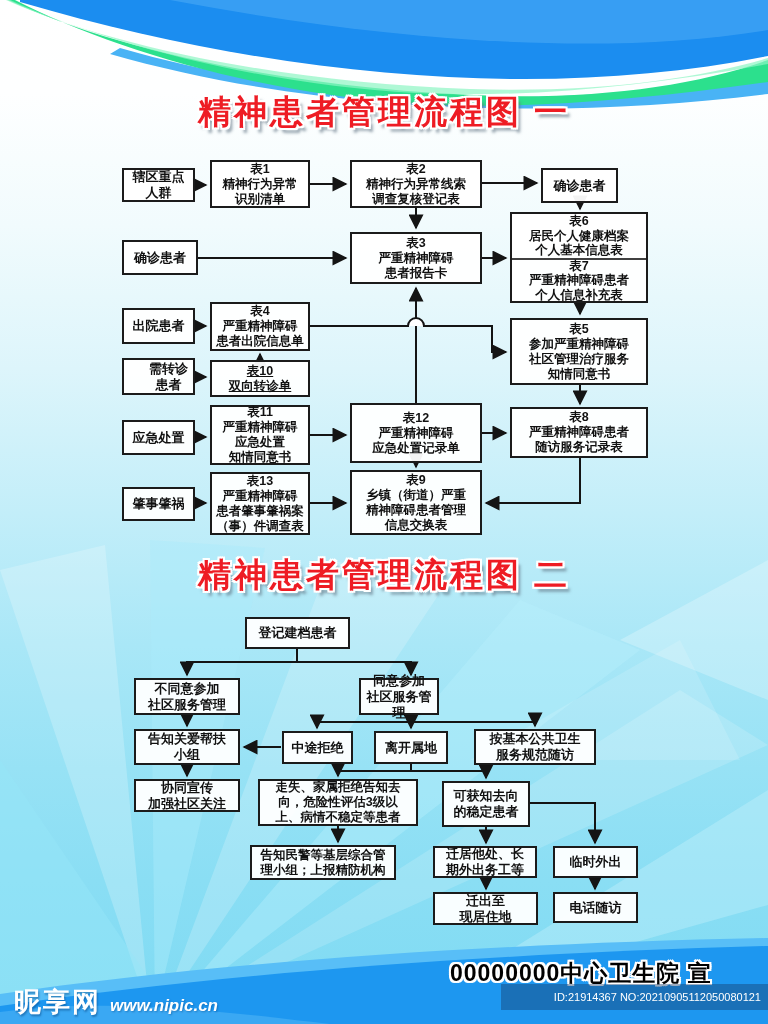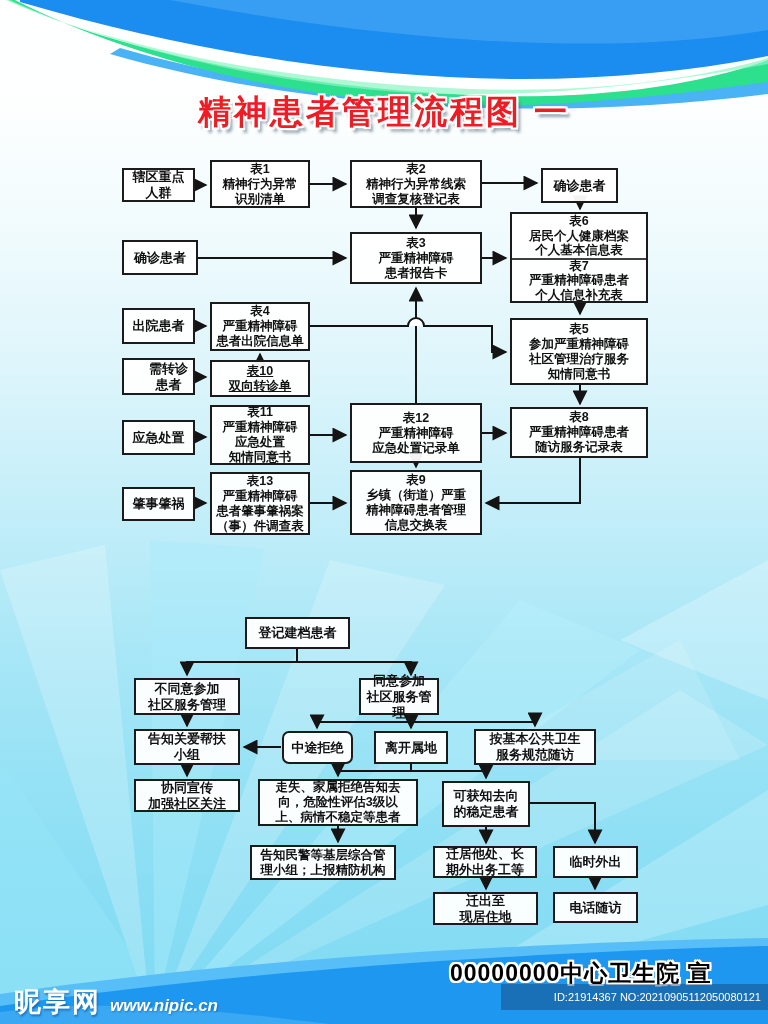--- a/index.html
+++ b/index.html
@@ -75,20 +75,21 @@
     <path d="M170,0 L768,0 L768,30 C600,58 380,40 170,0 Z" fill="#3fa2f4" opacity="0.8"></path>
   </svg>
 
   <svg class="layer" width="768" height="90" viewBox="0 0 768 90" style="z-index:6;top:934px;">
     <path d="M0,60 C220,28 480,10 768,4 L768,18 C480,22 220,44 0,78 Z" fill="#58bef7"></path>
     <path d="M0,72 C220,40 480,20 768,12 L768,90 L0,90 Z" fill="#1d97f0"></path>
     <path d="M0,90 L0,78 C120,62 240,80 330,90 Z" fill="#3aa8f3"></path>
   </svg>
 
   <div class="poster-title" style="top:92px;">精神患者管理流程图 一</div>
+  <div class="poster-title" style="top:555px;">精神患者管理流程图 二</div>
 
   <svg class="layer" width="768" height="1024" viewBox="0 0 768 1024" style="z-index:3;">
     <defs>
       <marker id="ar" viewBox="0 0 10 10" refX="9" refY="5" markerWidth="9" markerHeight="7.5" orient="auto-start-reverse">
         <path d="M0,0 L10,5 L0,10 Z" fill="#141414"></path>
       </marker>
     </defs>
 
     <line class="conn" x1="195" y1="185" x2="206" y2="185" marker-end="url(#ar)"></line>
     <line class="conn" x1="310" y1="184" x2="346" y2="184" marker-end="url(#ar)"></line>
@@ -190,21 +191,21 @@
 精神障碍患者管理
 信息交换表</div>
 
   <div class="node sm" style="left:245px;top:617px;width:105px;height:32px;">登记建档患者</div>
   <div class="node sm" style="left:134px;top:678px;width:106px;height:37px;">不同意参加
 社区服务管理</div>
   <div class="node sm" style="left:359px;top:678px;width:80px;height:37px;">同意参加
 社区服务管理</div>
   <div class="node sm" style="left:134px;top:729px;width:106px;height:36px;">告知关爱帮扶
 小组</div>
-  <div class="node sm" style="left:282px;top:731px;width:71px;height:33px;border-radius:7px;">中途拒绝</div>
+  <div class="node sm" style="left:282px;top:731px;width:71px;height:33px;">中途拒绝</div>
   <div class="node sm" style="left:374px;top:731px;width:74px;height:33px;">离开属地</div>
   <div class="node sm" style="left:474px;top:729px;width:122px;height:36px;">按基本公共卫生
 服务规范随访</div>
   <div class="node sm" style="left:134px;top:779px;width:106px;height:33px;">协同宣传
 加强社区关注</div>
   <div class="node" style="left:258px;top:779px;width:160px;height:47px;">走失、家属拒绝告知去
 向，危险性评估3级以
 上、病情不稳定等患者</div>
   <div class="node sm" style="left:442px;top:781px;width:88px;height:46px;">可获知去向
 的稳定患者</div>

